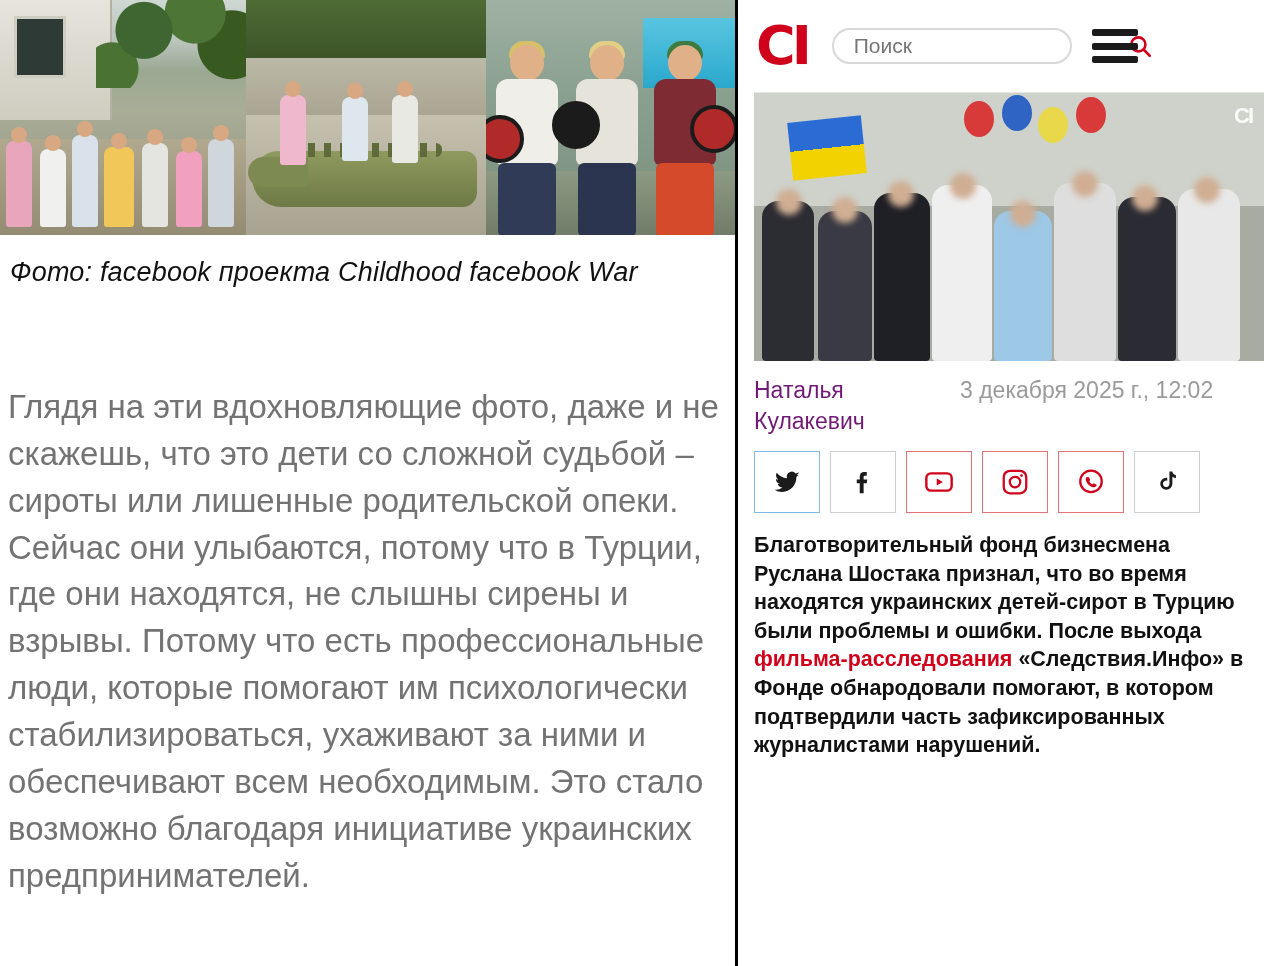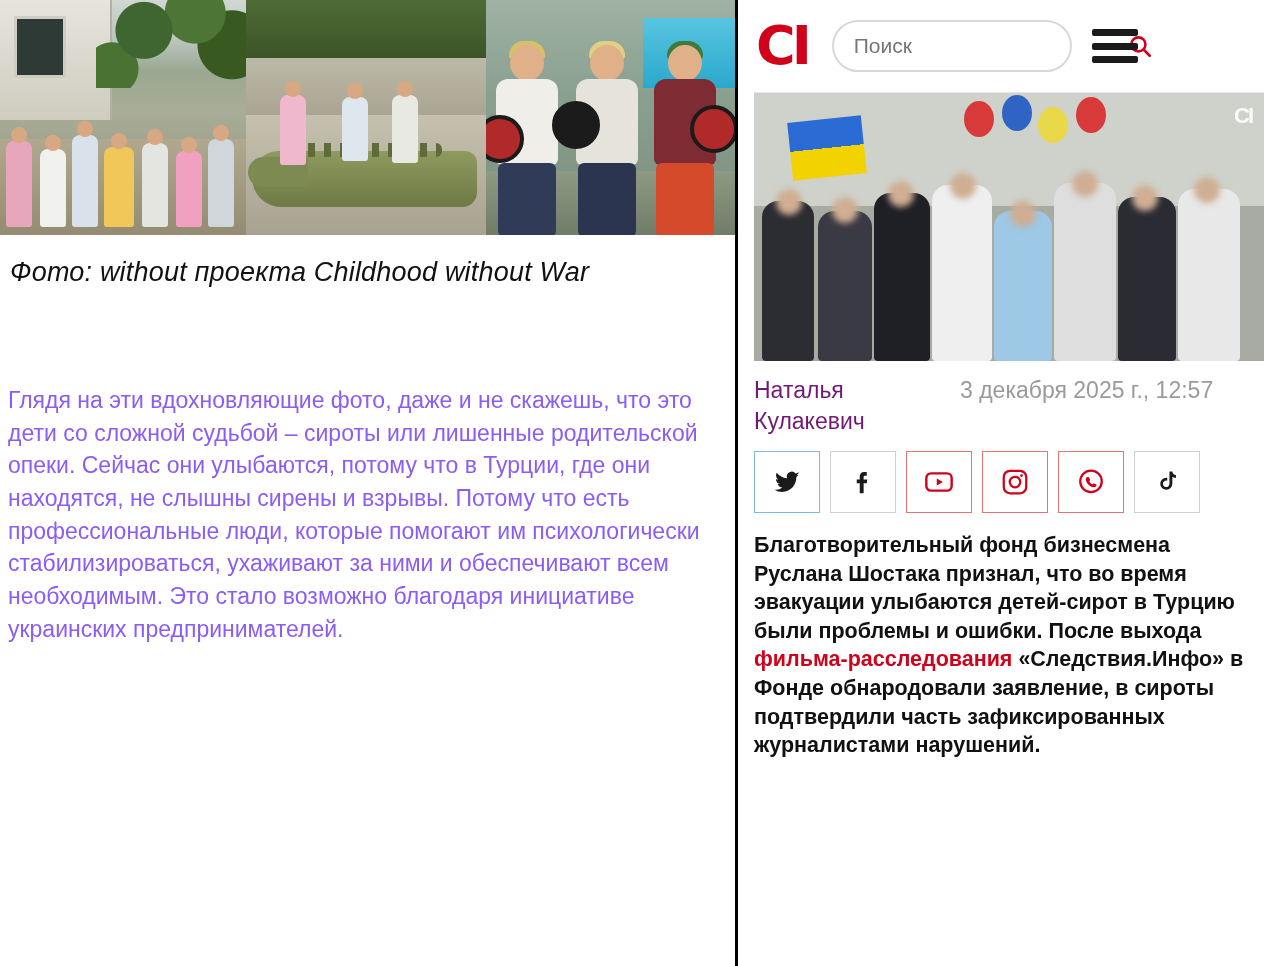--- a/index.html
+++ b/index.html
@@ -147,23 +147,23 @@
 
   .caption {
     margin: 22px 10px 0 10px;
     font-size: 27px;
     font-style: italic;
     color: #111111;
     letter-spacing: .2px;
   }
   .article-body {
     margin: 96px 8px 0 8px;
-    font-size: 23px;
+    font-size: 33px;
     line-height: 1.42;
-    color: #8b5cf6;
+    color: #737373;
   }
 
   
   .right-col {
     flex: 1 1 auto;
     position: relative;
     background: #ffffff;
     border-left: 3px solid #000000;
     padding: 0 16px;
     box-sizing: border-box;
@@ -179,21 +179,21 @@
   .logo {
     font-size: 54px;
     font-weight: 700;
     color: #d0021b;
     letter-spacing: -4px;
     line-height: 1;
     font-family: "DejaVu Sans", sans-serif;
   }
   .search-box {
     flex: 1 1 auto;
-    height: 52px;
+    height: 36px;
     border: 2px solid #d8d8d8;
     border-radius: 26px;
     display: flex;
     align-items: center;
     padding: 8px 18px;
     box-sizing: border-box;
     max-width: 240px;
     margin-left: 10px;
   }
   .search-input {
@@ -352,21 +352,21 @@
         <div class="boy" style="left:162px;">
           <div class="hair" style="background:#3f7a3f;"></div>
           <div class="head"></div>
           <div class="torso" style="background:#7e2b34;"></div>
           <div class="legs" style="background:#d44a2a;"></div>
           <div class="racket" style="right:-16px; top:60px;"></div>
         </div>
       </div>
     </div>
 
-    <div class="caption">Фото: without проекта Childhood without War</div>
+    <div class="caption">Фото: facebook проекта Childhood facebook War</div>
 
     <div class="article-body">Глядя на эти вдохновляющие фото, даже и не скажешь, что это дети со сложной судьбой – сироты или лишенные родительской опеки. Сейчас они улыбаются, потому что в Турции, где они находятся, не слышны сирены и взрывы. Потому что есть профессиональные люди, которые помогают им психологически стабилизироваться, ухаживают за ними и обеспечивают всем необходимым. Это стало возможно благодаря инициативе украинских предпринимателей.</div>
   </div>
 
   <div class="right-col">
 
     <div class="app-header">
       <div class="logo">CI</div>
 
       <div class="search-box">
@@ -411,21 +411,21 @@
       <div class="np-head" style="left:256px; top:108px;"></div>
       <div class="np-head" style="left:318px; top:78px;"></div>
       <div class="np-head" style="left:378px; top:92px;"></div>
       <div class="np-head" style="left:440px; top:84px;"></div>
 
       <div class="np-logo">CI</div>
     </div>
 
     <div class="byline">
       <div class="author">Наталья Кулакевич</div>
-      <div class="date">3 декабря 2025 г., 12:57</div>
+      <div class="date">3 декабря 2025 г., 12:02</div>
     </div>
 
     <div class="social-row">
       <div class="social-btn tw">
         <svg width="30" height="30" viewBox="0 0 24 24" fill="#1b1b1b">
           <path d="M22 5.9c-.7.3-1.5.5-2.3.6.8-.5 1.5-1.3 1.8-2.3-.8.5-1.7.8-2.6 1a4 4 0 0 0-6.9 3.7A11.4 11.4 0 0 1 3.8 4.6a4 4 0 0 0 1.2 5.4c-.6 0-1.2-.2-1.8-.5a4 4 0 0 0 3.2 4 4 4 0 0 1-1.8.1 4 4 0 0 0 3.7 2.8A8 8 0 0 1 2 18.1a11.3 11.3 0 0 0 6.1 1.8c7.3 0 11.4-6.2 11.4-11.5v-.5c.8-.6 1.5-1.3 2-2z"></path>
         </svg>
       </div>
       <div class="social-btn fb">
         <svg width="30" height="30" viewBox="0 0 24 24" fill="#1b1b1b">
@@ -452,17 +452,17 @@
         </svg>
       </div>
       <div class="social-btn tt">
         <svg width="28" height="28" viewBox="0 0 24 24" fill="#1b1b1b">
           <path d="M14.2 3h2.4c.2 1.7 1.4 3 3.1 3.2v2.4c-1.2 0-2.3-.4-3.1-1v5.9a5.2 5.2 0 1 1-5.2-5.2c.3 0 .5 0 .8.1v2.5a2.8 2.8 0 1 0 1.9 2.6V3z"></path>
         </svg>
       </div>
     </div>
 
     <div class="lead-text">
-      <span>Благотворительный фонд бизнесмена Руслана Шостака признал, что во время эвакуации улыбаются детей-сирот в Турцию были проблемы и ошибки. После выхода </span><span class="link">фильма-расследования</span><span> «Следствия.Инфо» в Фонде обнародовали заявление, в сироты подтвердили часть зафиксированных журналистами нарушений.</span>
+      <span>Благотворительный фонд бизнесмена Руслана Шостака признал, что во время находятся украинских детей-сирот в Турцию были проблемы и ошибки. После выхода </span><span class="link">фильма-расследования</span><span> «Следствия.Инфо» в Фонде обнародовали помогают, в котором подтвердили часть зафиксированных журналистами нарушений.</span>
     </div>
 
   </div>
 </div>
 
 </body></html>

